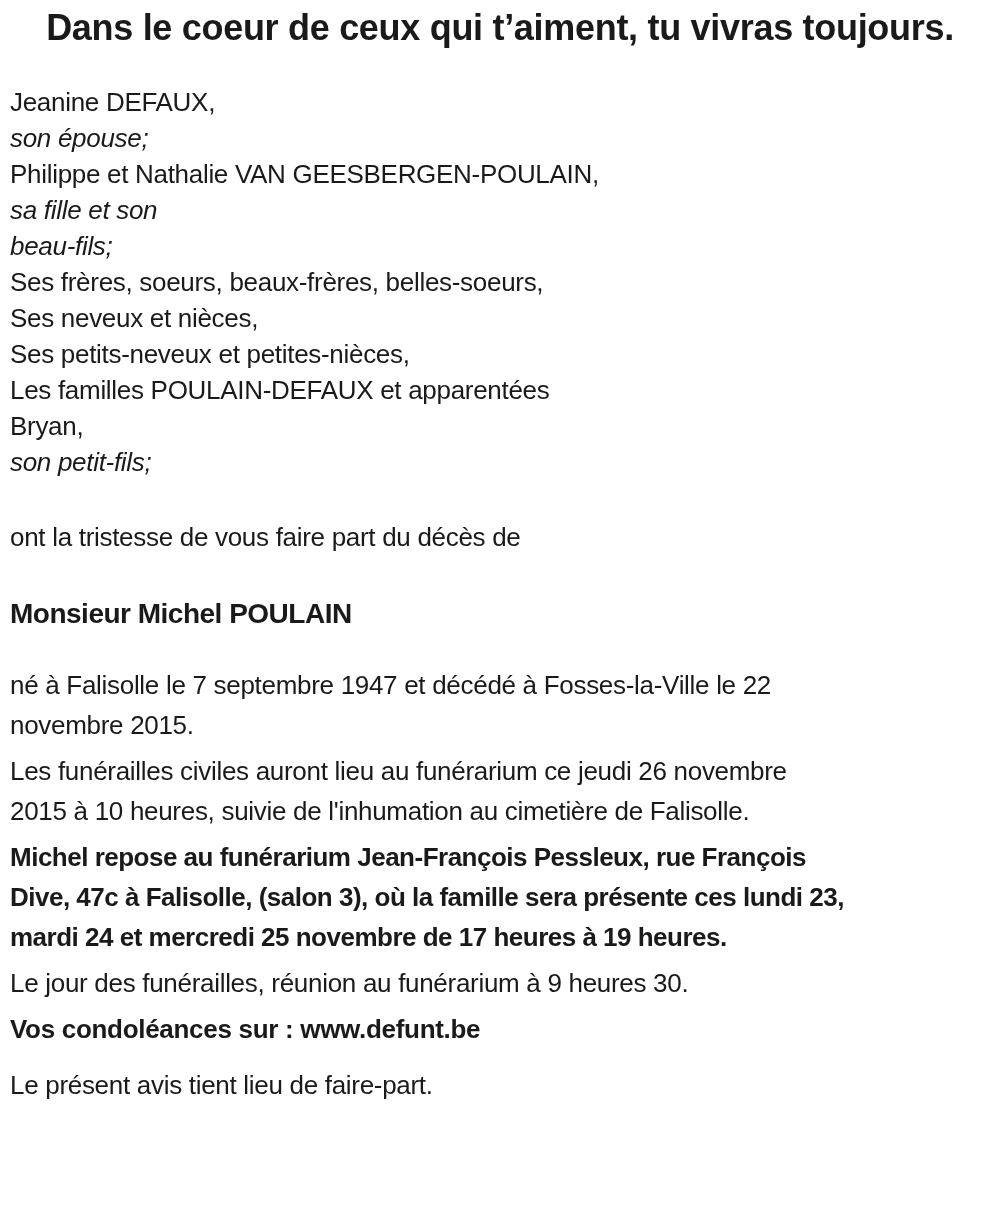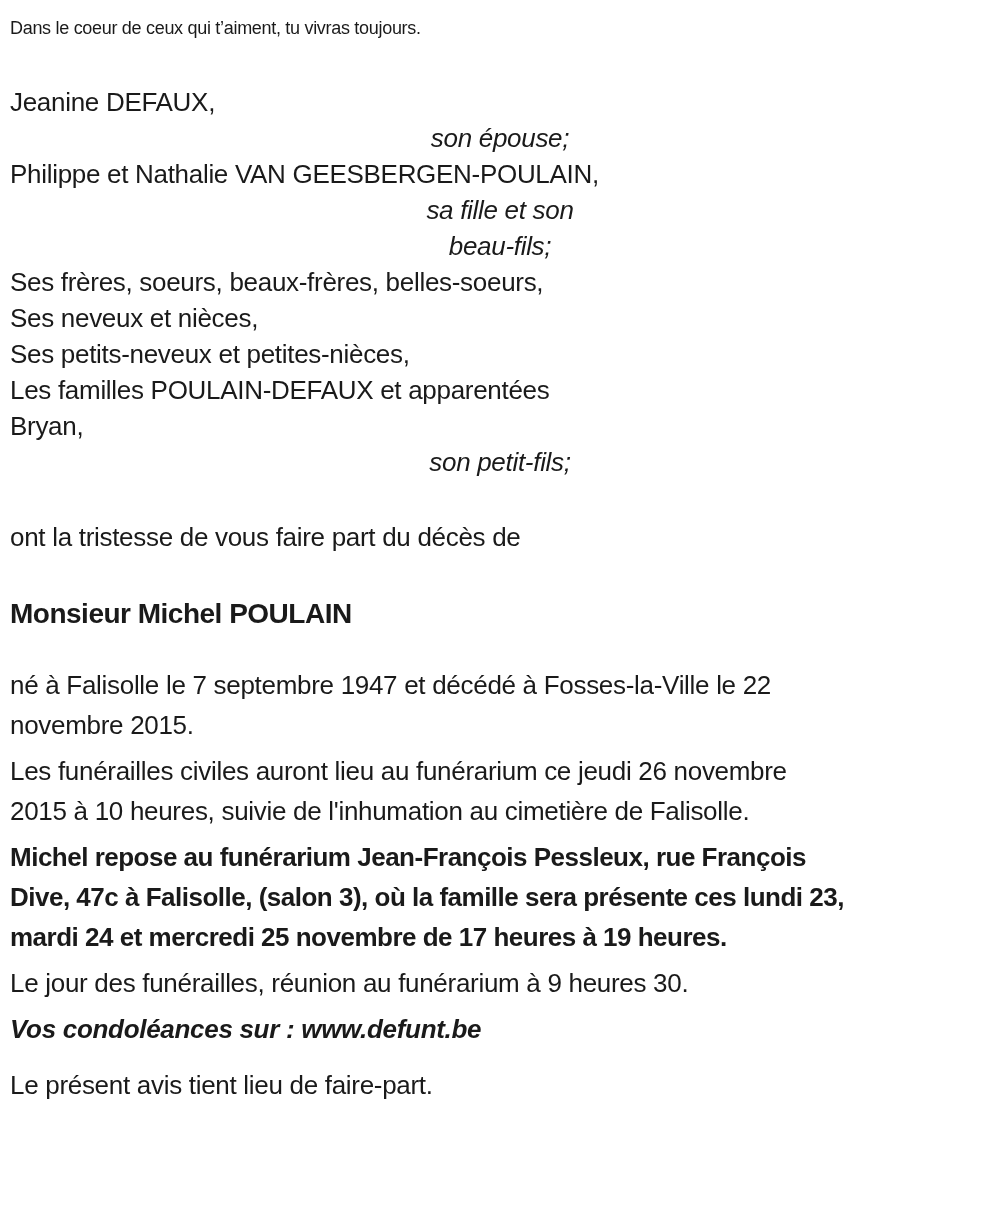--- a/index.html
+++ b/index.html
@@ -18,33 +18,34 @@
   }
   .page {
     padding: 12px 10px 0 10px;
     box-sizing: border-box;
     width: 100%;
   }
   .line {
     white-space: nowrap;
   }
   .epigraph {
-    font-weight: normal;
-    font-size: 18px;
+    font-weight: bold;
+    font-size: 36px;
     line-height: 32px;
+    text-align: center;
   }
   .family-section {
     margin-top: 40px;
     line-height: 36px;
   }
   .name {
     text-align: left;
   }
   .relation {
-    text-align: center;
+    text-align: left;
     font-style: italic;
   }
   .announcement {
     margin-top: 39px;
     line-height: 36px;
   }
   .deceased-title {
     margin-top: 36px;
     font-weight: bold;
     font-size: 28px;
@@ -63,21 +64,20 @@
     margin-top: 28px;
   }
   .para.bold {
     font-weight: bold;
     letter-spacing: -0.5px;
   }
   .condolences {
     font-weight: bold;
     line-height: 40px;
     margin-bottom: 16px;
-    font-style: italic;
   }
   .closing {
     line-height: 40px;
     margin-top: 8px;
   }
   .url {
     color: inherit;
     text-decoration: none;
   }
 </style>

